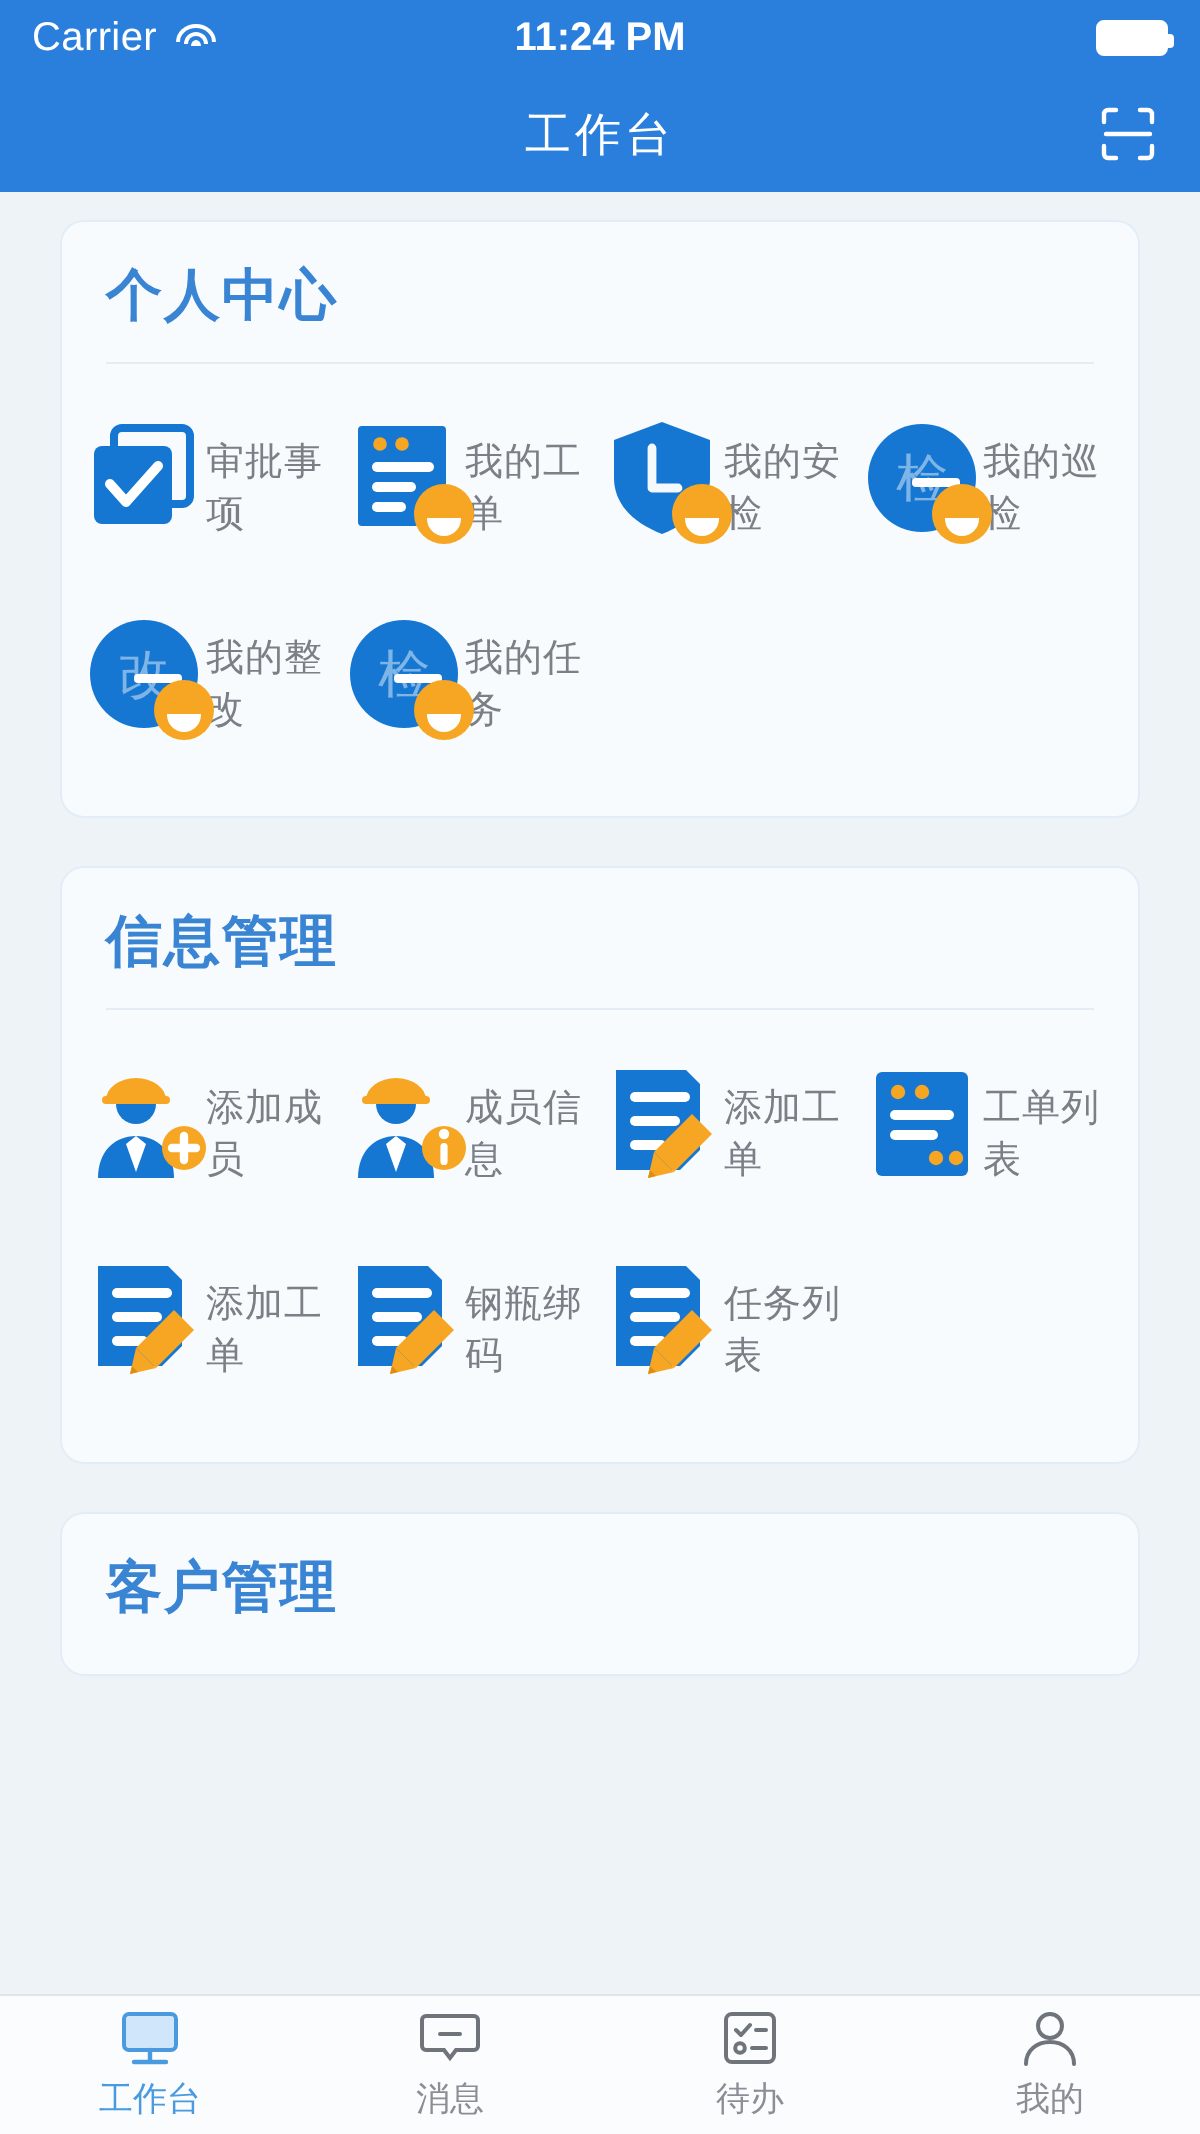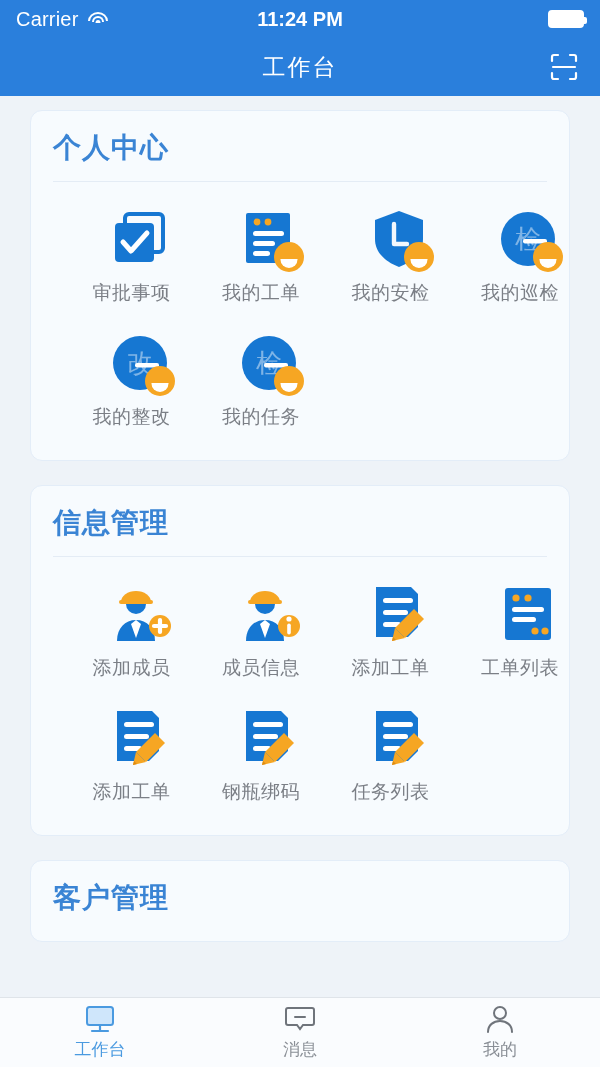--- a/index.html
+++ b/index.html
@@ -61,21 +61,21 @@
     border-radius: 12px;
     padding: 18px 0 10px 0;
   }
   .card-title {
     font-size: 28px; color: #3a84d4; font-weight: 700;
     padding: 0 22px 14px 22px; letter-spacing: 1px;
   }
   .card-divider { height: 1px; background: #e4ecf5; margin: 0 22px 8px 22px; }
   .grid { display: flex; flex-wrap: wrap; padding: 8px 10px 4px 10px; }
   .cell {
-    width: 25%; display: flex; flex-direction: column; align-items: flex-end;
+    width: 25%; display: flex; flex-direction: row; align-items: center;
     padding: 10px 0 16px 0; cursor: pointer;
   }
   .cell-icon { width: 62px; height: 62px; position: relative; margin-bottom: 10px; }
   .cell-label { font-size: 19px; color: #7b7f86; letter-spacing: .5px; }
 
   
   .badge {
     position: absolute; right: -4px; bottom: -2px;
     width: 30px; height: 30px; border-radius: 50%;
     background: #f6a623; overflow: hidden;
@@ -320,20 +320,32 @@
           <svg viewBox="0 0 34 30" width="34" height="30">
             <path d="M5 4 h24 a2 2 0 0 1 2 2 v13 a2 2 0 0 1-2 2 h-9 l-3 4 l-3-4 H5 a2 2 0 0 1-2-2 V6 a2 2 0 0 1 2-2 z" fill="none" stroke="#6f747b" stroke-width="2"></path>
             <path d="M12 13 h10" stroke="#6f747b" stroke-width="2" stroke-linecap="round"></path>
           </svg>
         </div>
         <div class="tab-label">消息</div>
       </div>
       <div class="tab">
         <div class="tab-ico">
           <svg viewBox="0 0 34 30" width="34" height="30">
+            <rect x="5" y="3" width="24" height="24" rx="3" fill="none" stroke="#6f747b" stroke-width="2"></rect>
+            <path d="M10 11 l2.5 2.5 l4.5-5" fill="none" stroke="#6f747b" stroke-width="2" stroke-linecap="round" stroke-linejoin="round"></path>
+            <path d="M20 11 h5" stroke="#6f747b" stroke-width="2" stroke-linecap="round"></path>
+            <circle cx="12" cy="20" r="2.4" fill="none" stroke="#6f747b" stroke-width="2"></circle>
+            <path d="M18 20 h7" stroke="#6f747b" stroke-width="2" stroke-linecap="round"></path>
+          </svg>
+        </div>
+        <div class="tab-label">待办</div>
+      </div>
+      <div class="tab">
+        <div class="tab-ico">
+          <svg viewBox="0 0 34 30" width="34" height="30">
             <circle cx="17" cy="9" r="6" fill="none" stroke="#6f747b" stroke-width="2"></circle>
             <path d="M5 28 c0-7 5.5-11 12-11 c6.5 0 12 4 12 11" fill="none" stroke="#6f747b" stroke-width="2" stroke-linecap="round"></path>
           </svg>
         </div>
         <div class="tab-label">我的</div>
       </div>
     </div>
 </div>
 
 </body></html>

